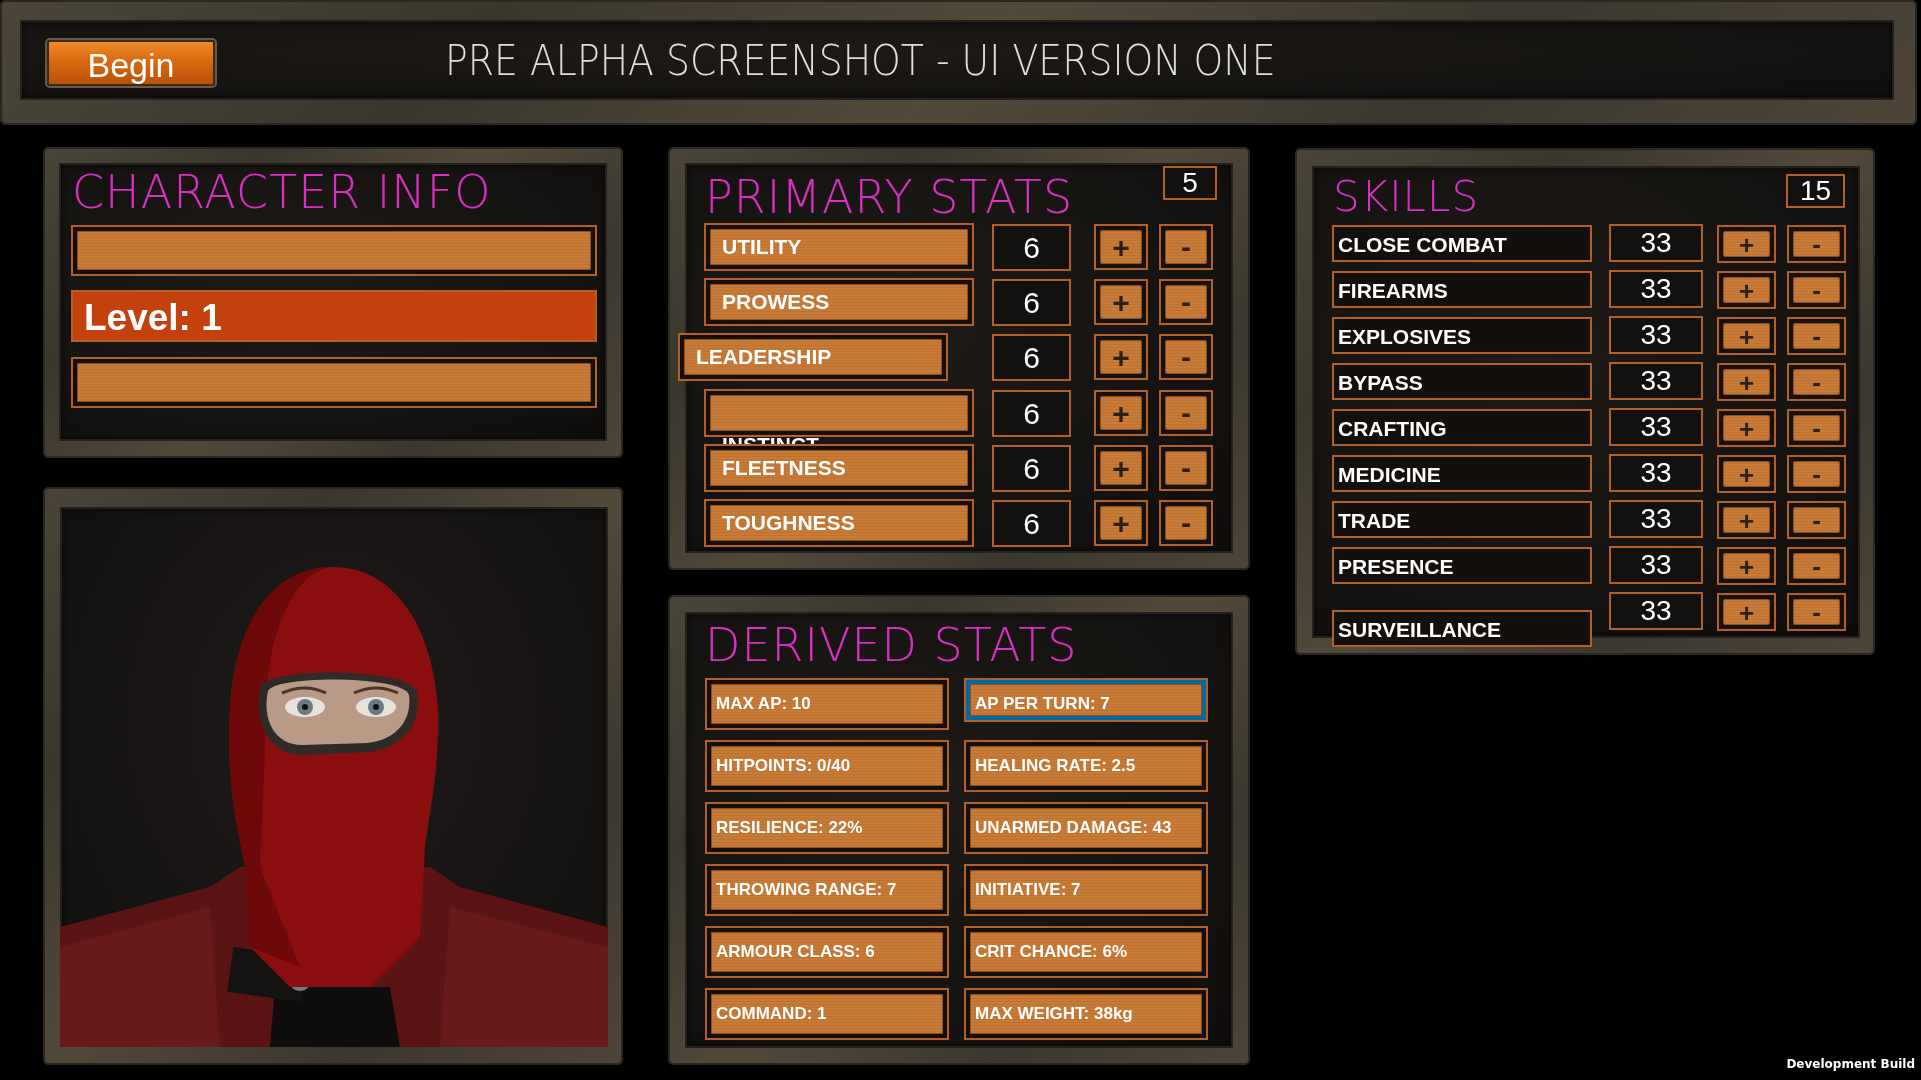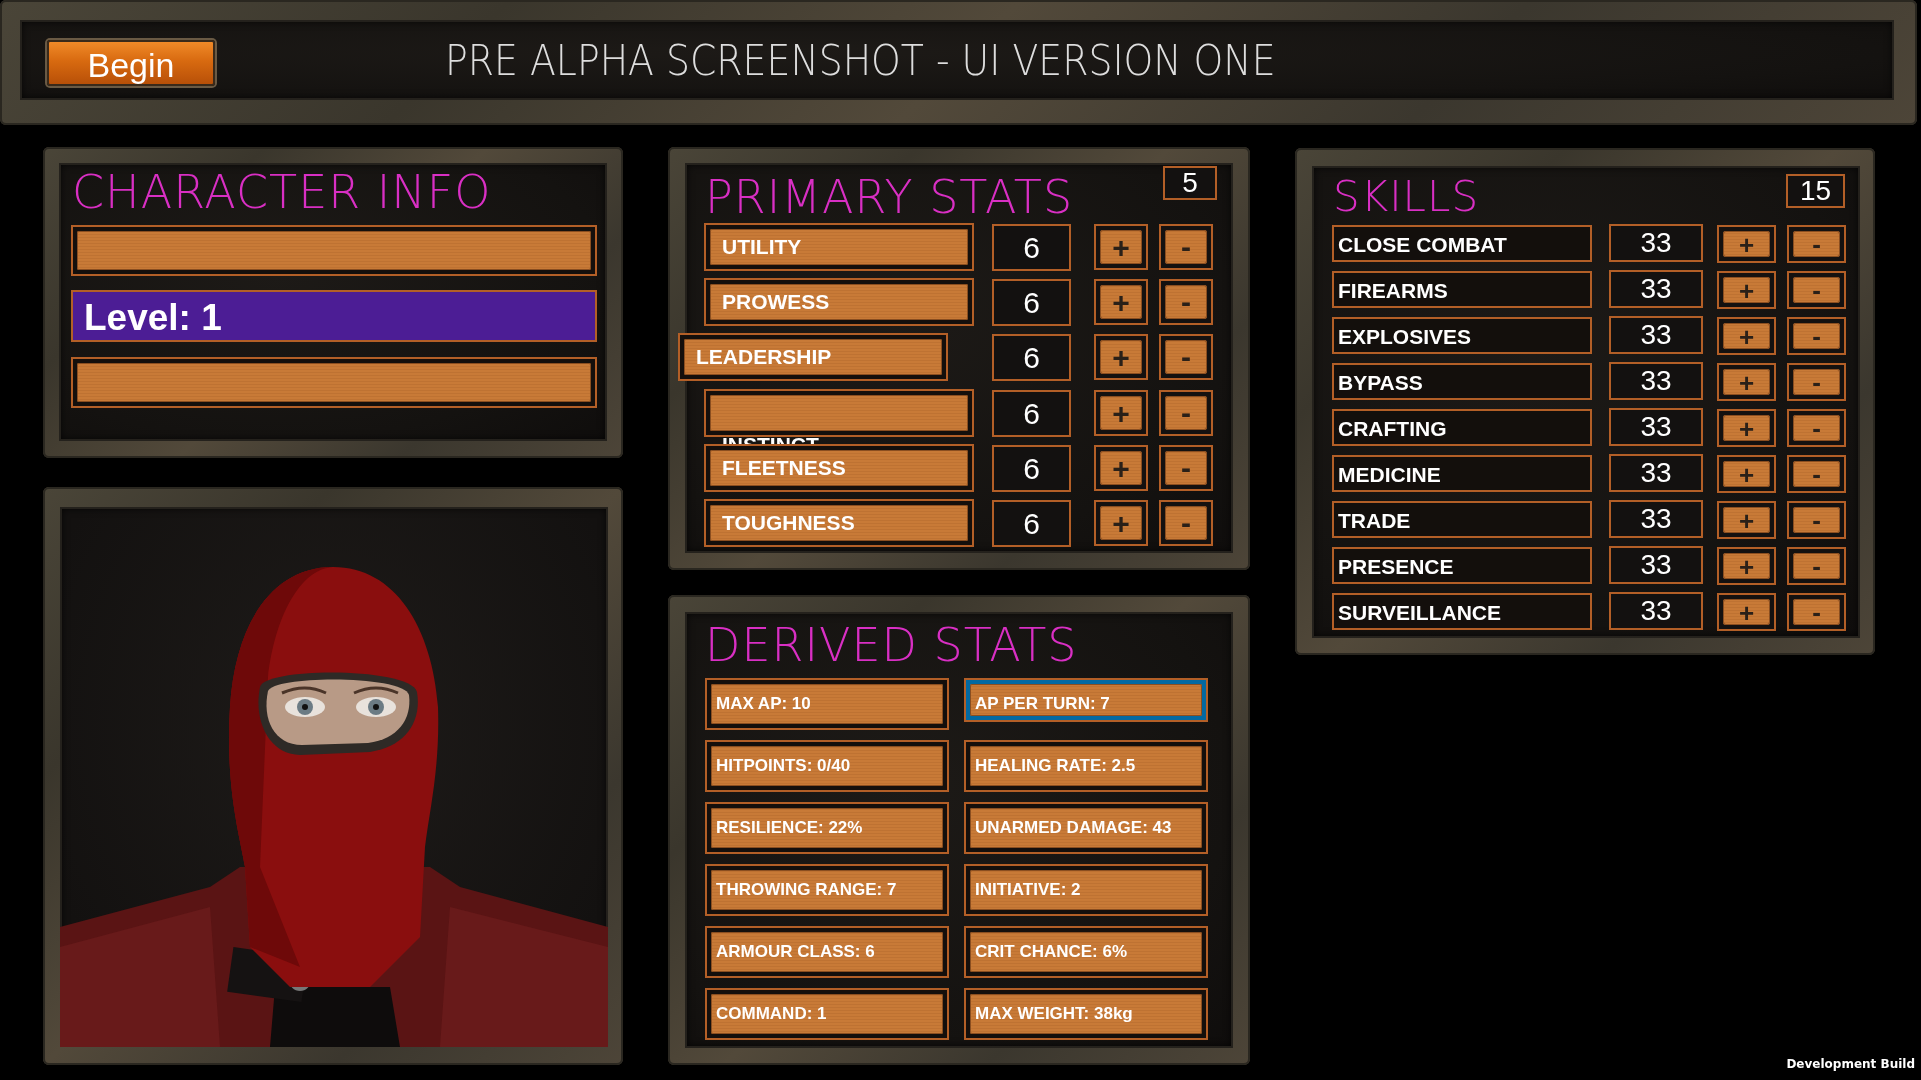--- a/index.html
+++ b/index.html
@@ -35,21 +35,21 @@
 </div>
 <div style="position:absolute;left:445px;top:36px;color:#ddd;font-family:'DejaVu Sans',sans-serif;font-weight:200;font-size:42px;letter-spacing:0px;white-space:nowrap;transform:scaleX(0.9);transform-origin:left top;">PRE ALPHA SCREENSHOT - UI VERSION ONE</div>
 
 <div class="frame" style="left:43px;top:147px;width:580px;height:311px;">
   <div class="inner" style="left:16px;top:16px;width:548px;height:278px;"></div>
 </div>
 <div class="title-thin" style="left:72px;top:165px;font-size:46px;">CHARACTER INFO</div>
 <div class="obox" style="left:71px;top:225px;width:526px;height:51px;background:#140f0c;">
   <div class="fill orange"></div>
 </div>
-<div class="obox" style="left:71px;top:290px;width:526px;height:52px;background:#4c1d95;">
+<div class="obox" style="left:71px;top:290px;width:526px;height:52px;background:#c2410c;">
   <span class="lbl" style="left:11px;top:5px;font-size:37px;">Level: 1</span>
 </div>
 <div class="obox" style="left:71px;top:357px;width:526px;height:51px;background:#140f0c;">
   <div class="fill orange"></div>
 </div>
 
 <div class="frame" style="left:43px;top:487px;width:580px;height:578px;">
   <div class="inner" style="left:17px;top:20px;width:548px;height:540px;overflow:hidden;background:radial-gradient(ellipse at 50% 40%, #1e1b19 0%, #131110 80%);">
     <svg width="548" height="540" viewBox="0 0 548 540">
 
@@ -191,21 +191,21 @@
     <div class="obox" style="left:964px;top:802px;width:244px;height:52px;background:#140f0c;">
       <div class="fill orange"></div>
       <span class="lbl" style="left:9px;top:14px;font-size:17px;">UNARMED DAMAGE: 43</span>
     </div>
     <div class="obox" style="left:705px;top:864px;width:244px;height:52px;background:#140f0c;">
       <div class="fill orange"></div>
       <span class="lbl" style="left:9px;top:14px;font-size:17px;">THROWING RANGE: 7</span>
     </div>
     <div class="obox" style="left:964px;top:864px;width:244px;height:52px;background:#140f0c;">
       <div class="fill orange"></div>
-      <span class="lbl" style="left:9px;top:14px;font-size:17px;">INITIATIVE: 2</span>
+      <span class="lbl" style="left:9px;top:14px;font-size:17px;">INITIATIVE: 7</span>
     </div>
     <div class="obox" style="left:705px;top:926px;width:244px;height:52px;background:#140f0c;">
       <div class="fill orange"></div>
       <span class="lbl" style="left:9px;top:14px;font-size:17px;">ARMOUR CLASS: 6</span>
     </div>
     <div class="obox" style="left:964px;top:926px;width:244px;height:52px;background:#140f0c;">
       <div class="fill orange"></div>
       <span class="lbl" style="left:9px;top:14px;font-size:17px;">CRIT CHANCE: 6%</span>
     </div>
     <div class="obox" style="left:705px;top:988px;width:244px;height:52px;background:#140f0c;">
@@ -314,21 +314,21 @@
       </div>
       <div class="valbox" style="left:1609px;top:546px;width:94px;height:38px;font-size:28px;line-height:34px;">33</div>
       <div class="btn" style="left:1717px;top:547px;width:59px;height:38px;">
         <div class="fill orange" style="font-size:26px;line-height:28px;">+</div>
       </div>
       <div class="btn" style="left:1787px;top:547px;width:59px;height:38px;">
         <div class="fill orange" style="font-size:26px;line-height:26px;">-</div>
       </div>
     </div>
     <div>
-      <div class="obox" style="left:1332px;top:593px;width:260px;height:37px;background:#130f0c;">
+      <div class="obox" style="left:1332px;top:610px;width:260px;height:37px;background:#130f0c;">
         <span class="lbl" style="left:4px;top:6px;font-size:21px;">SURVEILLANCE</span>
       </div>
       <div class="valbox" style="left:1609px;top:592px;width:94px;height:38px;font-size:28px;line-height:34px;">33</div>
       <div class="btn" style="left:1717px;top:593px;width:59px;height:38px;">
         <div class="fill orange" style="font-size:26px;line-height:28px;">+</div>
       </div>
       <div class="btn" style="left:1787px;top:593px;width:59px;height:38px;">
         <div class="fill orange" style="font-size:26px;line-height:26px;">-</div>
       </div>
     </div>

